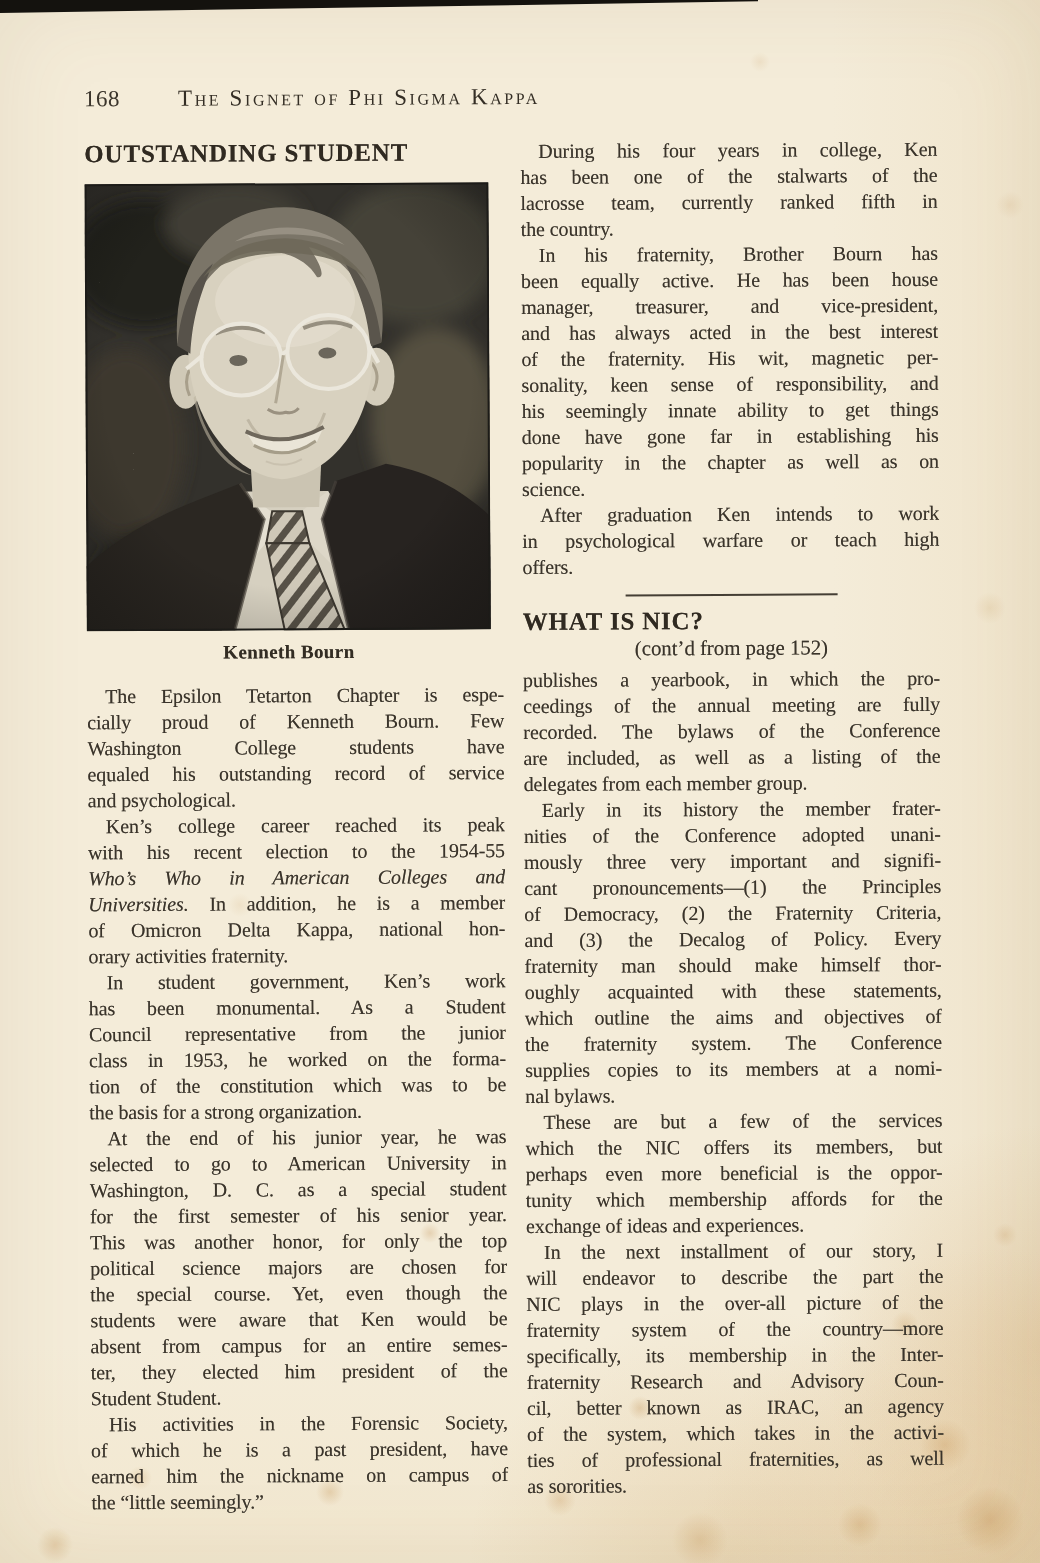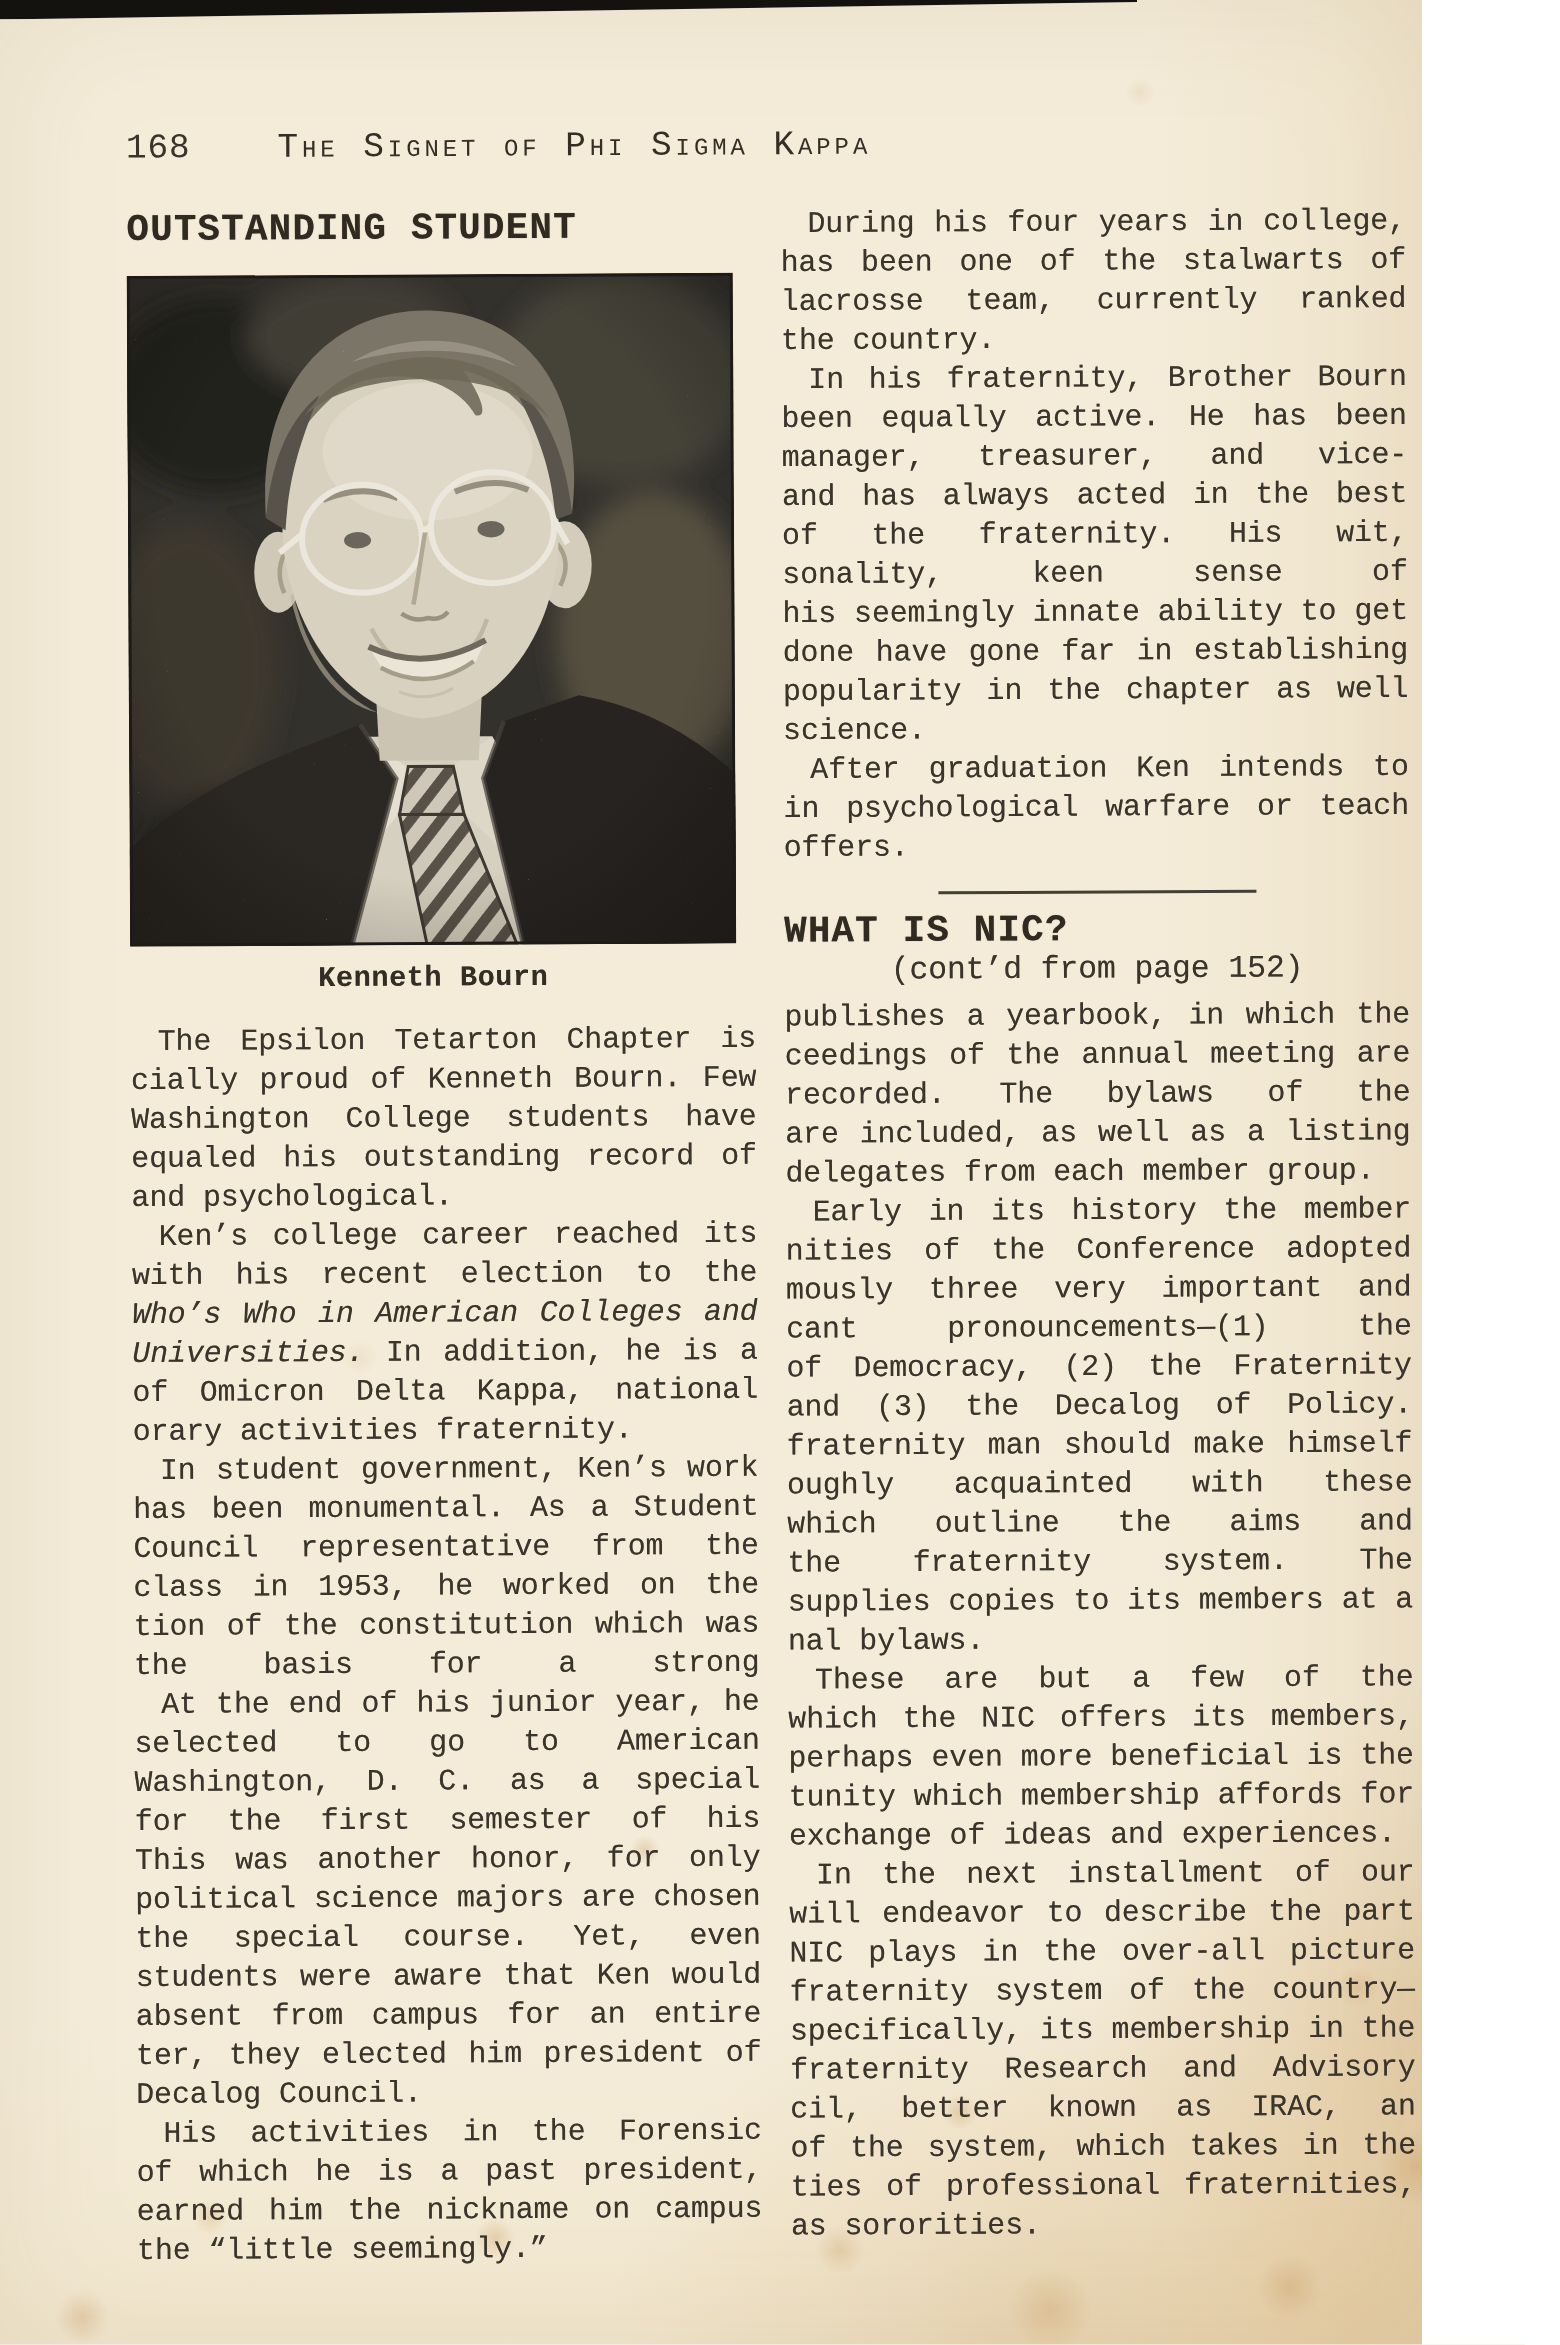--- a/index.html
+++ b/index.html
@@ -1,18 +1,18 @@
 <!DOCTYPE html>
 <html><head>
 <meta charset="utf-8">
 <style>
   html,body { margin:0; padding:0; }
   .page {
-    position:relative; width:948px; height:1563px; overflow:hidden;
-    font-family:Liberation Mono, monospace;
+    position:relative; width:1040px; height:1563px; overflow:hidden;
+    font-family:Liberation Serif, serif;
     color:#3a342b;
     background-color:#f4ecd9;
     background-image:
       radial-gradient(circle at 96% 99%, rgba(213,173,115,0.38) 0, rgba(213,173,115,0) 300px),
       radial-gradient(circle at 100% 86%, rgba(208,166,108,0.28) 0, rgba(208,166,108,0) 220px),
       radial-gradient(circle at 70% 100%, rgba(205,163,100,0.22) 0, rgba(205,163,100,0) 260px),
       radial-gradient(circle at 945px 1445px, rgba(196,144,80,0.35) 0, rgba(196,144,80,0) 26px),
       radial-gradient(circle at 990px 1520px, rgba(190,138,74,0.40) 0, rgba(190,138,74,0) 34px),
       radial-gradient(circle at 860px 1525px, rgba(198,150,88,0.35) 0, rgba(198,150,88,0) 22px),
       radial-gradient(circle at 700px 1540px, rgba(198,150,88,0.30) 0, rgba(198,150,88,0) 28px),
@@ -213,21 +213,21 @@
               <div class="line first"><span>At the end of his junior year, he was</span></div>
               <div class="line"><span>selected to go to American University in</span></div>
               <div class="line"><span>Washington, D. C. as a special student</span></div>
               <div class="line"><span>for the first semester of his senior year.</span></div>
               <div class="line"><span>This was another honor, for only the top</span></div>
               <div class="line"><span>political science majors are chosen for</span></div>
               <div class="line"><span>the special course. Yet, even though the</span></div>
               <div class="line"><span>students were aware that Ken would be</span></div>
               <div class="line"><span>absent from campus for an entire semes-</span></div>
               <div class="line"><span>ter, they elected him president of the</span></div>
-              <div class="line last"><span>Decalog Council.</span></div>
+              <div class="line last"><span>Student Student.</span></div>
             </div>
             <div class="para">
               <div class="line first"><span>His activities in the Forensic Society,</span></div>
               <div class="line"><span>of which he is a past president, have</span></div>
               <div class="line"><span>earned him the nickname on campus of</span></div>
               <div class="line last"><span>the “little seemingly.”</span></div>
             </div>
           </div>
       </div>
 

